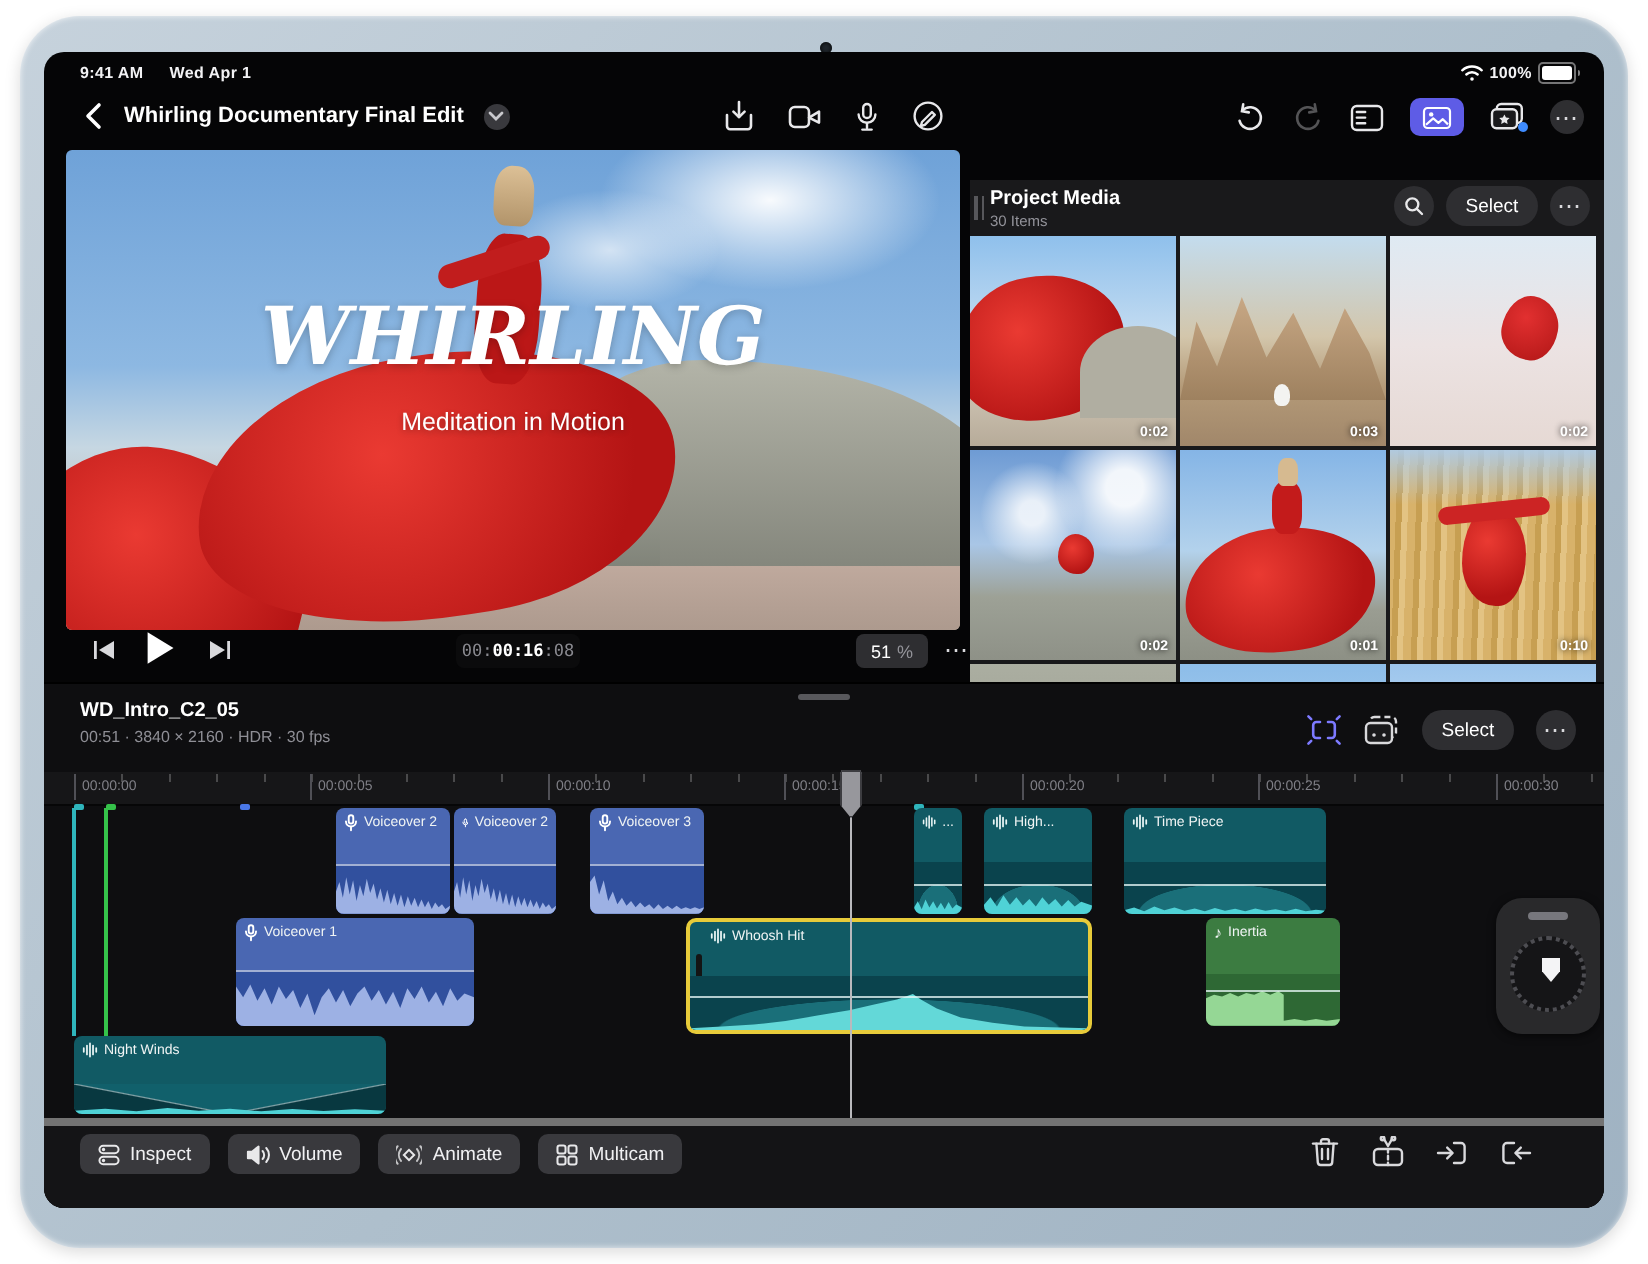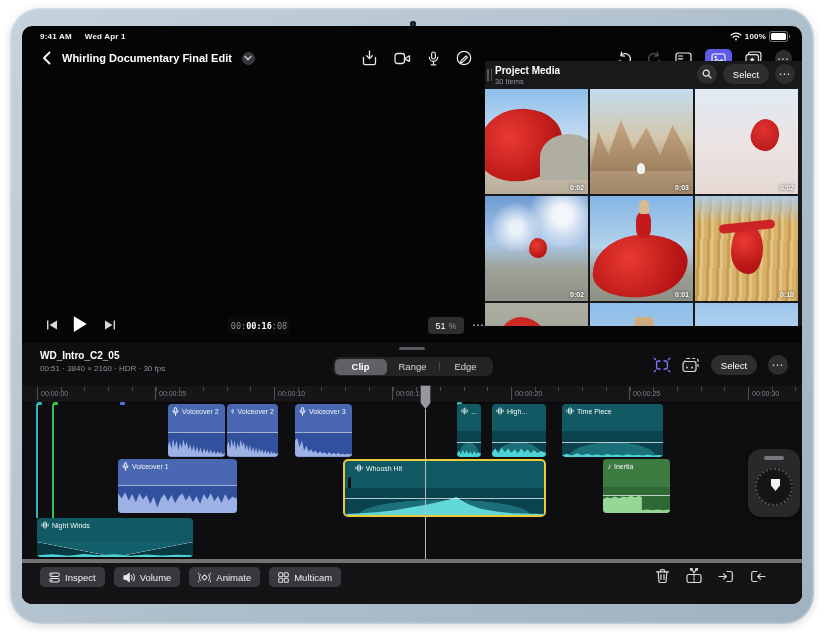--- a/index.html
+++ b/index.html
@@ -34,21 +34,21 @@
   .v-sub{left:0;right:0;top:129px;text-align:center;color:#fff;font-size:12.5px;text-shadow:0 1px 3px rgba(0,0,0,.3);}
   .red{background:radial-gradient(circle at 40% 35%,#ea3a32,#b41414 75%);}
 
   
   .tc-pill{left:206px;top:291px;width:62px;height:17px;background:#0b0b0c;border-radius:4px;display:flex;align-items:center;justify-content:center;font-family:"DejaVu Sans Mono",monospace;font-size:8.5px;}
   .tc-dim{color:#8a8a90;} .tc-bright{color:#fff;font-weight:bold;}
   .zoom-pill{left:406px;top:291px;width:36px;height:17px;background:#2e2e31;border-radius:4px;display:flex;align-items:center;justify-content:center;gap:3px;font-size:9px;}
   .more-txt{color:#d9d9dc;font-size:12px;line-height:10px;letter-spacing:1px;}
 
   
-  .pm{left:463px;top:35px;width:317px;height:265px;background:#19191b;overflow:hidden;}
+  .pm{left:463px;top:64px;width:317px;height:265px;background:#19191b;overflow:hidden;}
   .pm-title{font-size:10px;font-weight:bold;color:#fff;}
   .pm-count{font-size:7.5px;color:#93939a;}
   .pm-btn{background:#2e2e31;border-radius:10px;color:#fff;font-size:9.5px;display:flex;align-items:center;justify-content:center;}
   .pm-grid{position:absolute;left:0;top:28px;right:2px;display:flex;flex-wrap:wrap;gap:2px;}
   .thumb{position:relative;width:103px;height:105px;overflow:hidden;background:#333;}
   .thumb .dur{position:absolute;right:4px;bottom:3px;font-size:7px;font-weight:bold;color:#fff;text-shadow:0 0 3px rgba(0,0,0,.9);}
   .fig{position:absolute;border-radius:50% 55% 45% 55%/60% 50% 55% 45%;}
   .t1{background:linear-gradient(180deg,#8fc0ec 0%,#cfe2f2 58%,#c9bfae 78%,#b7ab99 100%);}
   .t2{background:linear-gradient(180deg,#c3dcee 0%,#d3c6ab 48%,#b49a78 72%,#a1876a 100%);}
   .t3{background:linear-gradient(180deg,#dfeaf3 0%,#ece3e3 52%,#e6d9d4 100%);}
@@ -194,20 +194,34 @@
               <rect x="1" y="3.6" width="12.5" height="9.5" rx="2.2" fill="#1a1a1c"></rect>
               <path d="M7.2 6.2l.8 1.6 1.8.2-1.3 1.2.3 1.8-1.6-.9-1.6.9.3-1.8-1.3-1.2 1.8-.2z" fill="#e8e8ea" stroke="none"></path>
             </svg>
             <span class="lib-dot" style="background:#3f8cff"></span>
           </span>
       <span class="chip" style="width:17px;height:17px;background:#2e2e31">
             <span class="more-txt">⋯</span>
           </span>
     </div>
 
+    <div class="abs viewer">
+      <div class="abs v-cloud" style="right:10px;top:-20px;width:170px;height:90px;"></div>
+      <div class="abs v-cloud" style="right:120px;top:20px;width:110px;height:60px;opacity:.7"></div>
+      <div class="abs v-hill" style="right:-20px;bottom:30px;width:230px;height:105px;border-radius:55% 100% 0 0/95% 100% 0 0;"></div>
+      <div class="abs v-hill" style="right:150px;bottom:28px;width:130px;height:60px;border-radius:80% 90% 0 0/100% 100% 0 0;background:linear-gradient(180deg,#a5a79b,#7e8177)"></div>
+      <div class="abs" style="left:0;bottom:0;width:100%;height:32px;background:linear-gradient(180deg,#bbaironone 0%,#b5a094 100%);background:linear-gradient(180deg,#bfa99d,#ad9a8e);"></div>
+      <div class="abs red" style="left:-30px;bottom:-40px;width:150px;height:130px;border-radius:50% 60% 20% 50%/60% 50% 40% 30%;transform:rotate(14deg)"></div>
+      <div class="abs red fig" style="left:64px;bottom:6px;width:242px;height:132px;transform:rotate(-9deg)"></div>
+      <div class="abs" style="left:205px;top:42px;width:32px;height:75px;background:#bb1717;border-radius:38%;transform:rotate(4deg)"></div>
+      <div class="abs" style="left:185px;top:50px;width:58px;height:12px;background:#c11d1d;border-radius:6px;transform:rotate(-18deg)"></div>
+      <div class="abs" style="left:214px;top:8px;width:20px;height:30px;background:linear-gradient(180deg,#dcc096,#b2946a);border-radius:42% 42% 30% 30%;transform:rotate(3deg)"></div>
+      <div class="abs v-title">WHIRLING</div>
+      <div class="abs v-sub">Meditation in Motion</div>
+    </div>
 
     <span class="abs" style="left:24px;top:293px;">
           <svg width="12" height="12" viewBox="0 0 12 12" fill="#d9d9dc">
             <rect x="1" y="1.5" width="1.4" height="9"></rect>
             <path d="M11 1.5 3.5 6 11 10.5z"></path>
           </svg>
         </span>
     <span class="abs" style="left:50px;top:289px;">
           <svg width="16" height="18" viewBox="0 0 14 16" fill="#fff">
             <path d="M1.5 1 13 8 1.5 15z"></path>
@@ -284,26 +298,20 @@
               <div class="abs" style="left:38px;top:14px;width:32px;height:48px;background:linear-gradient(180deg,#d3b083,#ad8a5c);clip-path:polygon(22% 0,78% 0,100% 100%,0 100%)"></div>
             </div>
         <div class="thumb t9"></div>
       </div>
     </div>
 
     <div class="abs tl">
       <div class="abs" style="left:377px;top:5px;width:26px;height:3px;border-radius:2px;background:#58585c;"></div>
       <div class="abs tl-title" style="left:18px;top:8px;">WD_Intro_C2_05</div>
       <div class="abs tl-meta" style="left:18px;top:22px;">00:51 · 3840 × 2160 · HDR · 30 fps</div>
-      <div class="abs seg" style="left:311px;top:15px;">
-        <div class="sel">Clip</div>
-        <div>Range</div>
-        <span class="div"></span>
-        <div>Edge</div>
-      </div>
       <div class="abs icon-row" style="right:14px;top:13px;gap:11px;">
         <span>
               <svg width="18" height="16" viewBox="0 0 18 16" fill="none" stroke="#7d7aff" stroke-width="1.3" stroke-linecap="round">
                 <path d="M7 4H5.2A1.6 1.6 0 0 0 3.6 5.6v4.8A1.6 1.6 0 0 0 5.2 12H7"></path>
                 <path d="M11 4h1.8a1.6 1.6 0 0 1 1.6 1.6v4.8a1.6 1.6 0 0 1-1.6 1.6H11"></path>
                 <path d="M2.6 2.6 1.2 1.2M15.4 2.6l1.4-1.4M2.6 13.4l-1.4 1.4M15.4 13.4l1.4 1.4"></path>
               </svg>
             </span>
         <span>
               <svg width="18" height="16" viewBox="0 0 18 16" fill="none" stroke="#d9d9dc" stroke-width="1.2">

